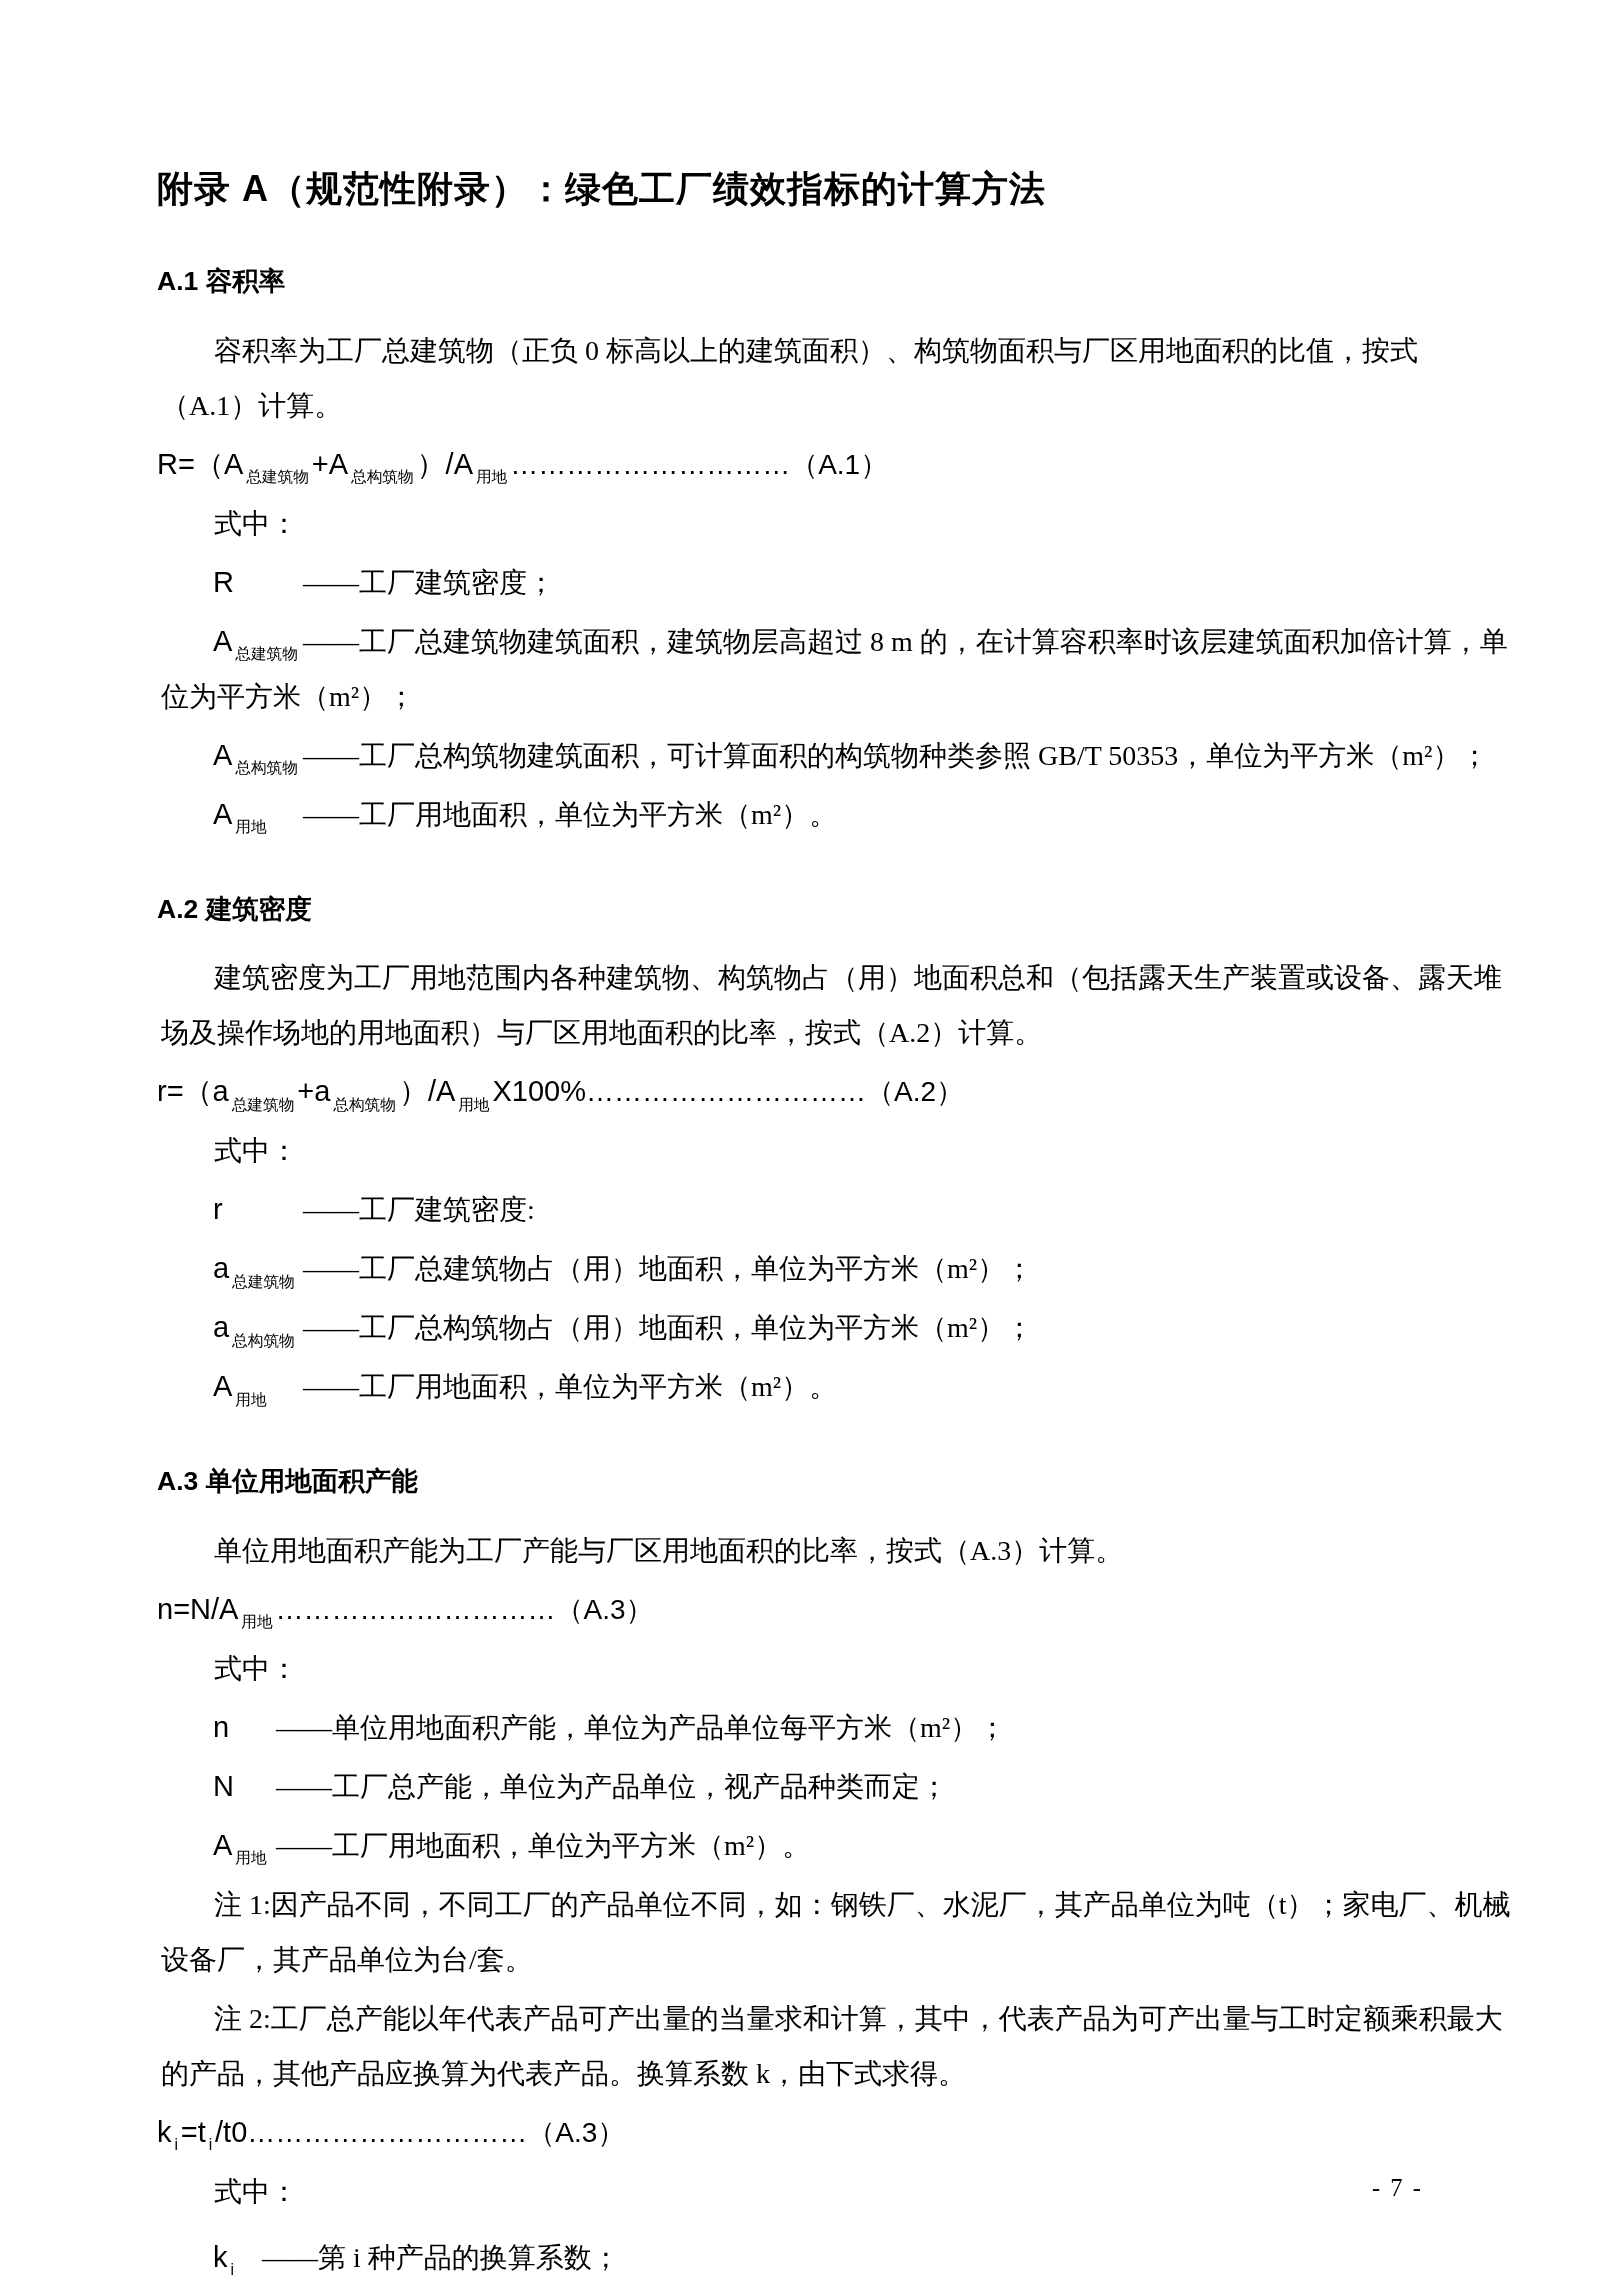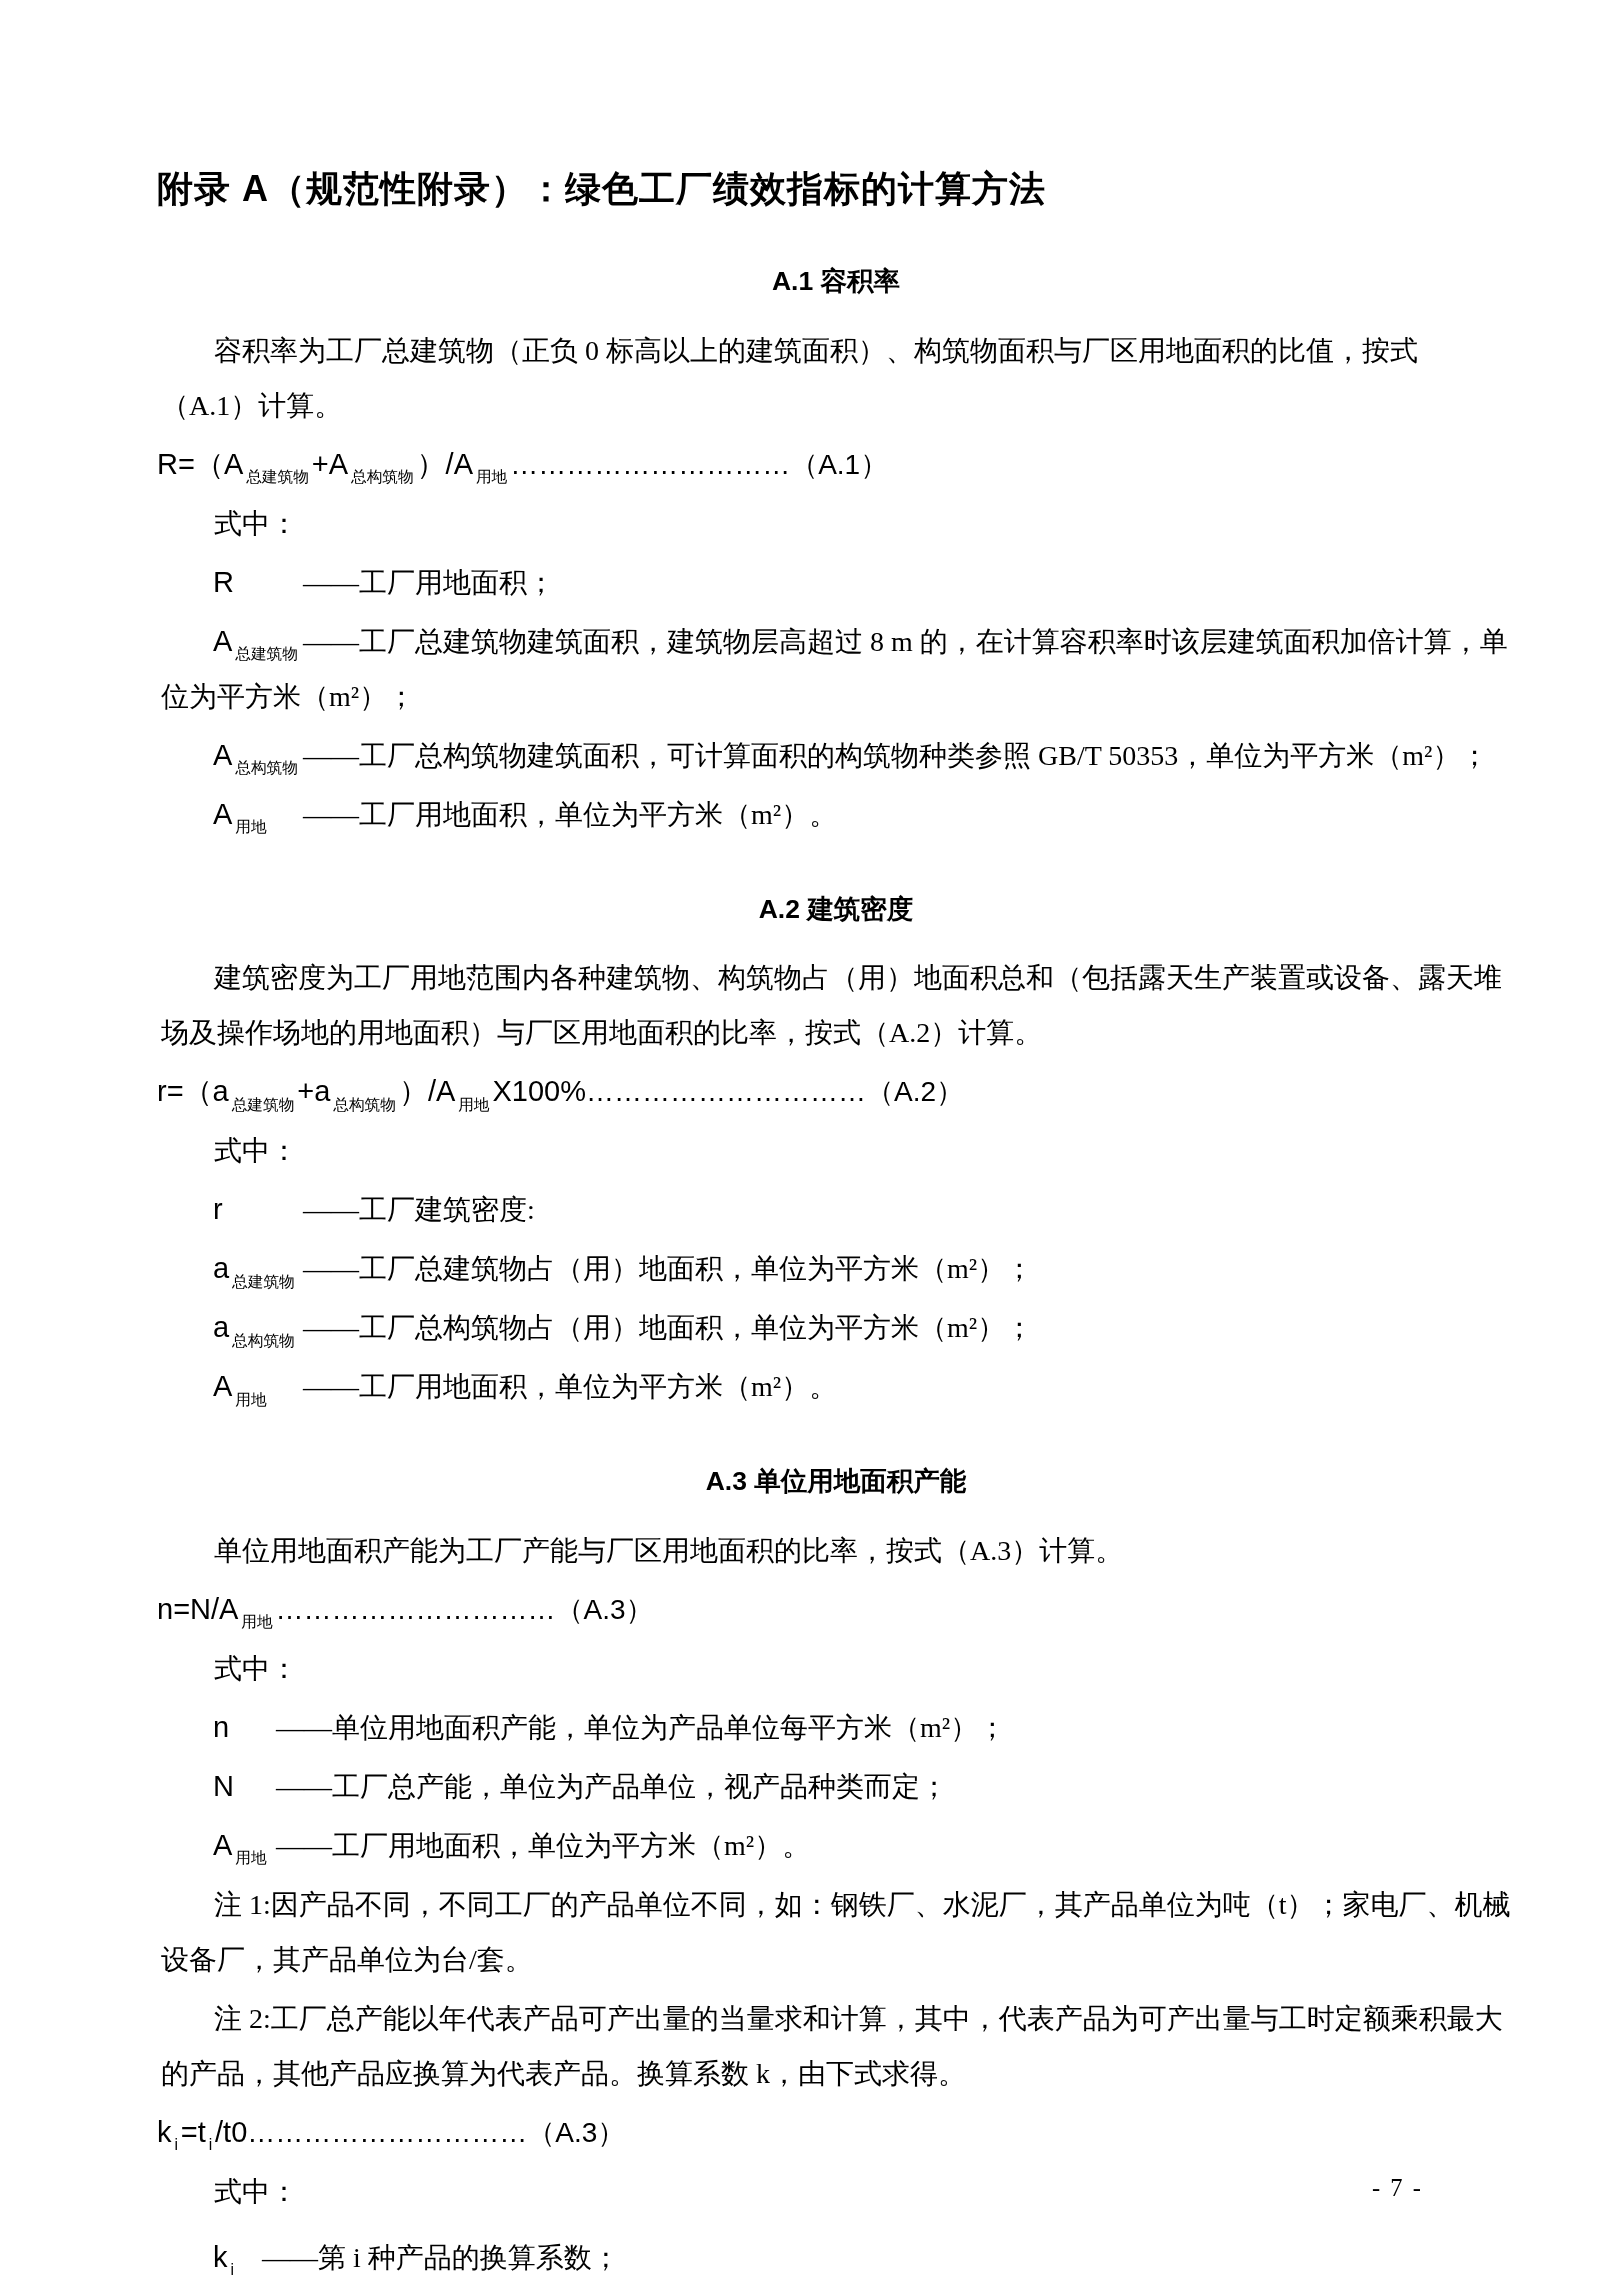--- a/index.html
+++ b/index.html
@@ -14,21 +14,20 @@
   .page { padding:155px 106px 0 157px; }
   h1 {
     font-family:"Liberation Sans","DejaVu Sans",sans-serif;
     font-size:36px; font-weight:bold;
     margin:10px 0 49px 0; letter-spacing:1px;
   }
   h2 {
     font-family:"Liberation Sans","DejaVu Sans",sans-serif;
     font-size:26.5px; font-weight:bold;
     margin:49px 0 23.5px 0;
-    text-align:center;
   }
   section.first h2 { margin-top:0; }
   p { margin:4px; line-height:55px; }
   .indent { text-indent:53px; }
   .formula {
     line-height:55px; text-align:left;
     font-family:"Liberation Sans","DejaVu Sans",sans-serif;
     font-size:29px; white-space:nowrap;
   }
   .formula .dots, .formula .ref { font-size:28px; }
@@ -59,21 +58,21 @@
 
   <section class="first">
     <h2><span>A.1</span> <span>容积率</span></h2>
 
     <p class="indent">容积率为工厂总建筑物（正负 0 标高以上的建筑面积）、构筑物面积与厂区用地面积的比值，按式（A.1）计算。</p>
 
     <div class="formula"><span>R=（A</span><sub class="s">总建筑物</sub><span>+A</span><sub class="s">总构筑物</sub><span>）/A</span><sub class="s">用地</sub><span class="dots">…………………………</span><span class="ref">（A.1）</span></div>
 
     <p class="indent">式中：</p>
 
-    <p class="def"><span class="sym"><span>R</span><sub class="s"></sub></span><span>——</span><span>工厂用地面积；</span></p>
+    <p class="def"><span class="sym"><span>R</span><sub class="s"></sub></span><span>——</span><span>工厂建筑密度；</span></p>
     <p class="def"><span class="sym"><span>A</span><sub class="s">总建筑物</sub></span><span>——</span><span>工厂总建筑物建筑面积，建筑物层高超过 8 m 的，在计算容积率时该层建筑面积加倍计算，单位为平方米（m²）；</span></p>
     <p class="def"><span class="sym"><span>A</span><sub class="s">总构筑物</sub></span><span>——</span><span>工厂总构筑物建筑面积，可计算面积的构筑物种类参照 GB/T 50353，单位为平方米（m²）；</span></p>
     <p class="def"><span class="sym"><span>A</span><sub class="s">用地</sub></span><span>——</span><span>工厂用地面积，单位为平方米（m²）。</span></p>
   </section>
 
   <section>
     <h2><span>A.2</span> <span>建筑密度</span></h2>
 
     <p class="indent">建筑密度为工厂用地范围内各种建筑物、构筑物占（用）地面积总和（包括露天生产装置或设备、露天堆场及操作场地的用地面积）与厂区用地面积的比率，按式（A.2）计算。</p>
 

